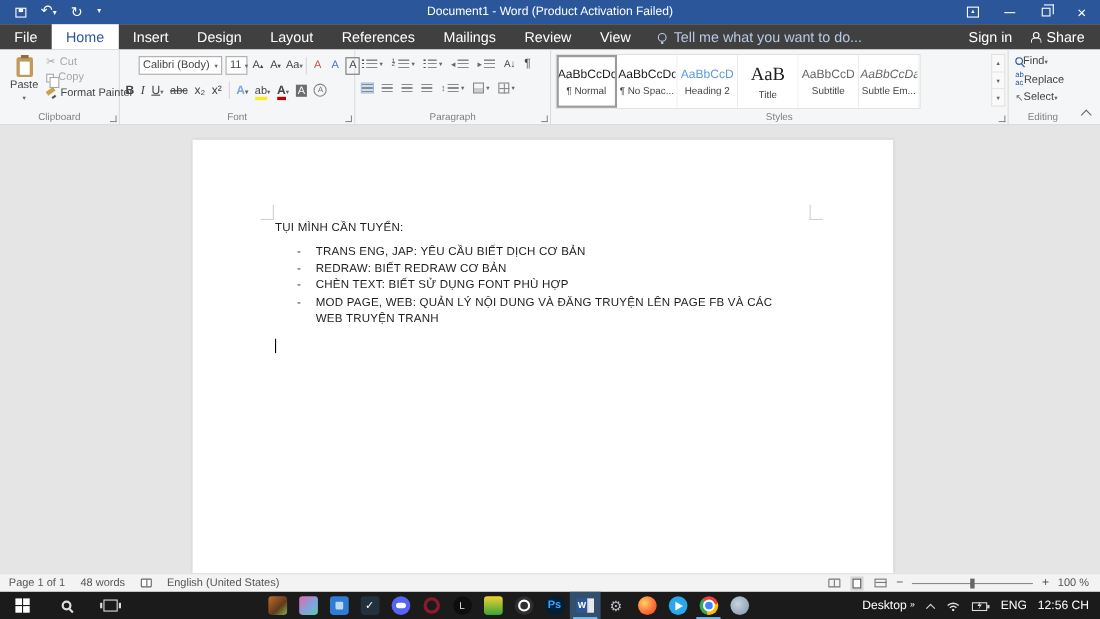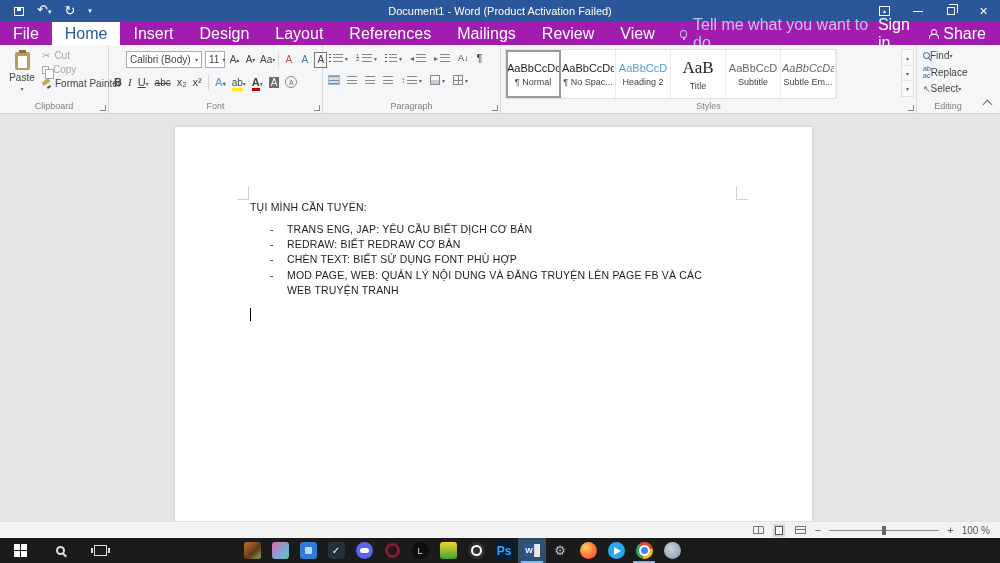--- a/index.html
+++ b/index.html
@@ -16,21 +16,21 @@
   .win-title { position:absolute; left:0; right:0; text-align:center; font-size:11px; color:#fff; }
   .wincontrols { margin-left:auto; display:flex; z-index:2; }
   .winbtn { width:33px; height:22px; display:flex; align-items:center; justify-content:center; color:#fff; }
   .rdo-box { width:11px; height:10px; border:1px solid #fff; display:flex; align-items:flex-start; justify-content:center; font-size:6px; line-height:8px; }
   .min-bar { width:10px; height:1px; background:#fff; }
   .restore-sq { position:relative; width:8px; height:8px; border:1px solid #fff; }
   .restore-sq::after { content:""; position:absolute; left:1px; top:-4px; width:8px; height:8px; border:1px solid #fff; border-left:none; border-bottom:none; }
   .close-x { font-size:14px; line-height:20px; }
 
   
-  .tabrow { position:absolute; top:22px; left:0; width:1000px; height:23px; background:#a21caf; display:flex; align-items:stretch; color:#fff; font-size:16px; }
+  .tabrow { position:absolute; top:22px; left:0; width:1000px; height:23px; background:#404040; display:flex; align-items:stretch; color:#fff; font-size:13px; }
   .tab { padding:0 13px; display:flex; align-items:center; cursor:default; }
   .tab.active { background:#fff; color:#2B579A; }
   .tellme { display:flex; align-items:center; gap:6px; color:#B9C8E4; padding-left:12px; }
   .bulb { width:8px; height:8px; border:1px solid #B9C8E4; border-radius:50%; position:relative; }
   .bulb::after { content:""; position:absolute; left:2px; bottom:-3px; width:2px; height:2px; background:#B9C8E4; }
   .tab-right { margin-left:auto; display:flex; align-items:center; gap:16px; padding-right:14px; }
   .person { position:relative; width:10px; height:10px; display:inline-block; }
   .person::before { content:""; position:absolute; left:3px; top:0; width:4px; height:4px; border:1px solid #fff; border-radius:50%; }
   .person::after { content:""; position:absolute; left:1px; bottom:0; width:8px; height:4px; border:1px solid #fff; border-bottom:none; border-radius:4px 4px 0 0; }
   .share-wrap { display:flex; align-items:center; gap:5px; }
@@ -168,21 +168,21 @@
   .a-drive { background:#2F7CD6; }
   .a-drive::after { content:""; width:7px; height:7px; background:#BBD8F5; border-radius:1px; }
   .a-check { background:#23313D; color:#fff; font-size:10px; }
   .a-discord { background:#5865F2; }
   .a-discord::after { content:""; width:9px; height:5px; background:#fff; border-radius:3px; }
   .a-ring { background:transparent; border:3px solid #8B1A2F; border-radius:50%; width:15px; height:15px; }
   .a-league { background:#0E0E0E; color:#E8E0C8; font-size:9px; border-radius:50%; }
   .a-green { background:linear-gradient(180deg,#F2D22E,#3BA336); }
   .a-obs { background:#2E2E33; border-radius:50%; }
   .a-obs::after { content:""; width:7px; height:7px; border:2px solid #fff; border-radius:50%; }
-  .a-ps { background:#001E36; color:#31A8FF; font-size:12px; font-weight:bold; border-radius:2px; }
+  .a-ps { background:#001E36; color:#31A8FF; font-size:10px; font-weight:bold; border-radius:7px; }
   .a-word { background:transparent; position:relative; }
   .a-word .wblk { width:10px; height:13px; background:#2B579A; color:#fff; font-size:8px; font-weight:bold; display:flex; align-items:center; justify-content:center; }
   .a-word .wpage { width:6px; height:13px; background:#E8E8E8; border-left:1px solid #cfcfcf; }
   .a-gear { background:transparent; color:#B9BDC4; font-size:13px; }
   .a-ff { background:radial-gradient(circle at 35% 35%, #FFD25E, #FF7139 55%, #E33B2E); border-radius:50%; }
   .a-tg { background:#29A9EB; border-radius:50%; }
   .a-tg::after { content:""; width:0; height:0; border-left:7px solid #fff; border-top:4px solid transparent; border-bottom:4px solid transparent; margin-left:2px; }
   .a-chrome { background:conic-gradient(from -45deg,#EA4335 0 120deg,#FBBC05 120deg 240deg,#34A853 240deg 360deg); border-radius:50%; }
   .a-chrome::after { content:""; width:7px; height:7px; border-radius:50%; background:#4285F4; border:2px solid #fff; }
   .a-brain { background:radial-gradient(circle at 40% 40%, #C7D4E0, #7E93A8); border-radius:50%; }
@@ -460,20 +460,26 @@
         <div class="doc-li">
           <span class="doc-dash">-</span>
           <span class="doc-li-text">MOD PAGE, WEB: QUẢN LÝ NỘI DUNG VÀ ĐĂNG TRUYỆN LÊN PAGE FB VÀ CÁC WEB TRUYỆN TRANH</span>
         </div>
       </div>
       <span class="caret-cursor"></span>
     </div>
   </div>
 
   <div class="statusbar">
+    <div class="sb-left">
+      <span>Page 1 of 1</span>
+      <span>48 words</span>
+      <span class="bookic"></span>
+      <span>English (United States)</span>
+    </div>
     <div class="sb-right">
       <span class="viewic">
           <span class="vread"></span>
         </span>
       <span class="viewic">
           <span class="vprint"></span>
         </span>
       <span class="viewic">
           <span class="vweb"></span>
         </span>
@@ -547,15 +553,34 @@
       <span class="appcell">
           <span class="ai a-tg"></span>
         </span>
       <span class="appcell active-chrome">
           <span class="ai a-chrome"></span>
         </span>
       <span class="appcell">
           <span class="ai a-brain"></span>
         </span>
     </div>
+    <div class="tb-tray">
+      <span class="tb-desktop">
+          <span>Desktop</span>
+          <span class="ovfl">»</span>
+        </span>
+      <span class="tray-chev"></span>
+      <svg width="13" height="10">
+          <path d="M1.5 4.5 A7 7 0 0 1 11.5 4.5" fill="none" stroke="#ddd" stroke-width="1.2"></path>
+          <path d="M3.5 6.5 A4.5 4.5 0 0 1 9.5 6.5" fill="none" stroke="#ddd" stroke-width="1.2"></path>
+          <circle cx="6.5" cy="8.6" r="1.1" fill="#ddd"></circle>
+        </svg>
+      <svg width="17" height="10">
+          <rect x="1" y="2" width="13" height="7" fill="none" stroke="#ddd" stroke-width="1"></rect>
+          <rect x="14.5" y="4" width="2" height="3" fill="#ddd"></rect>
+          <path d="M8 1 L5 6 L7.5 6 L6 10 L10 4.5 L7.5 4.5 Z" fill="#ddd" transform="scale(0.8) translate(2,0)"></path>
+        </svg>
+      <span>ENG</span>
+      <span>12:56 CH</span>
+    </div>
   </div>
 
 </div>
 
 </body></html>

